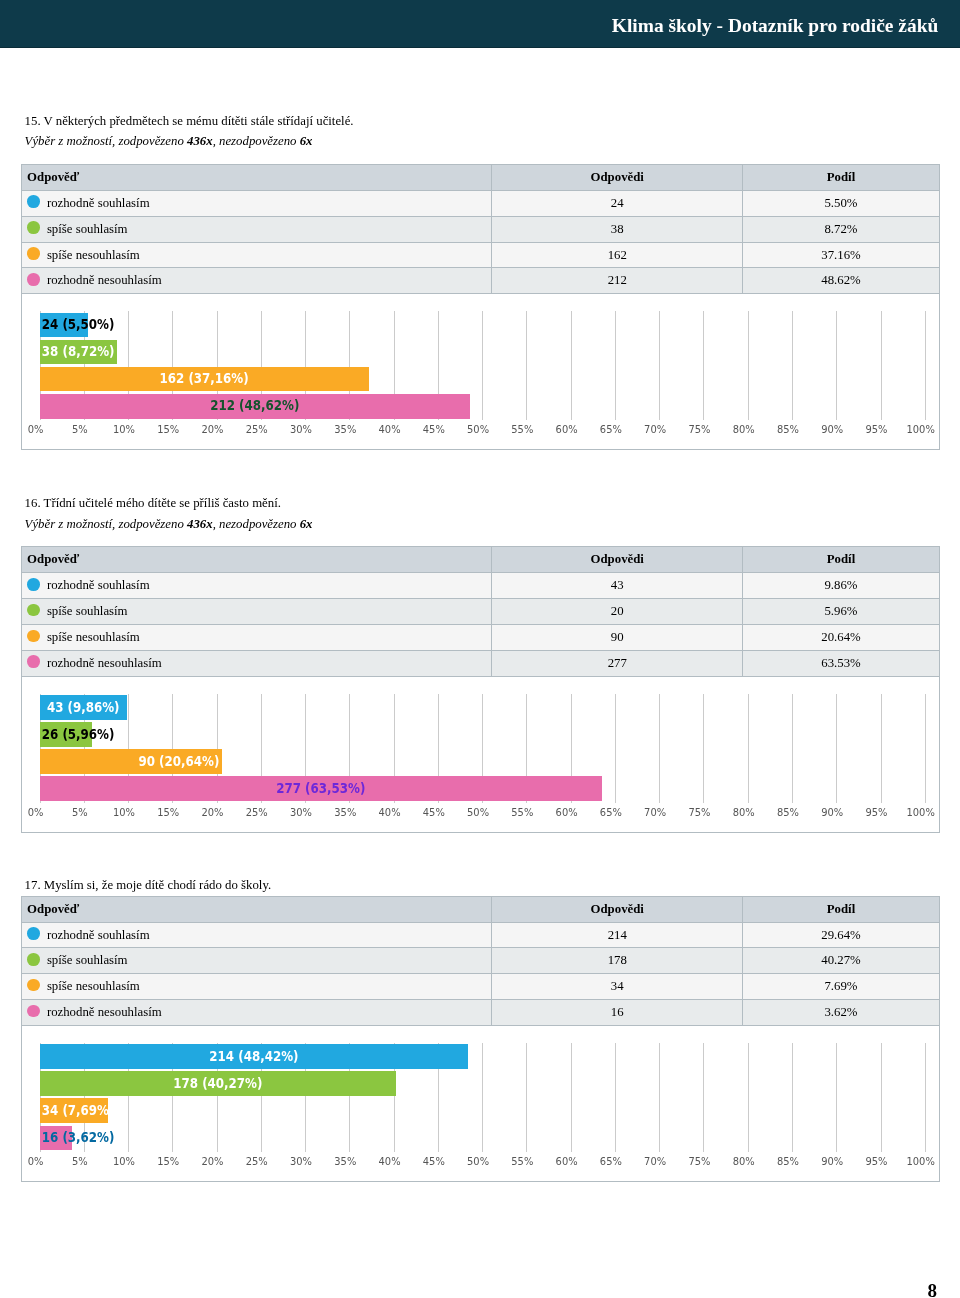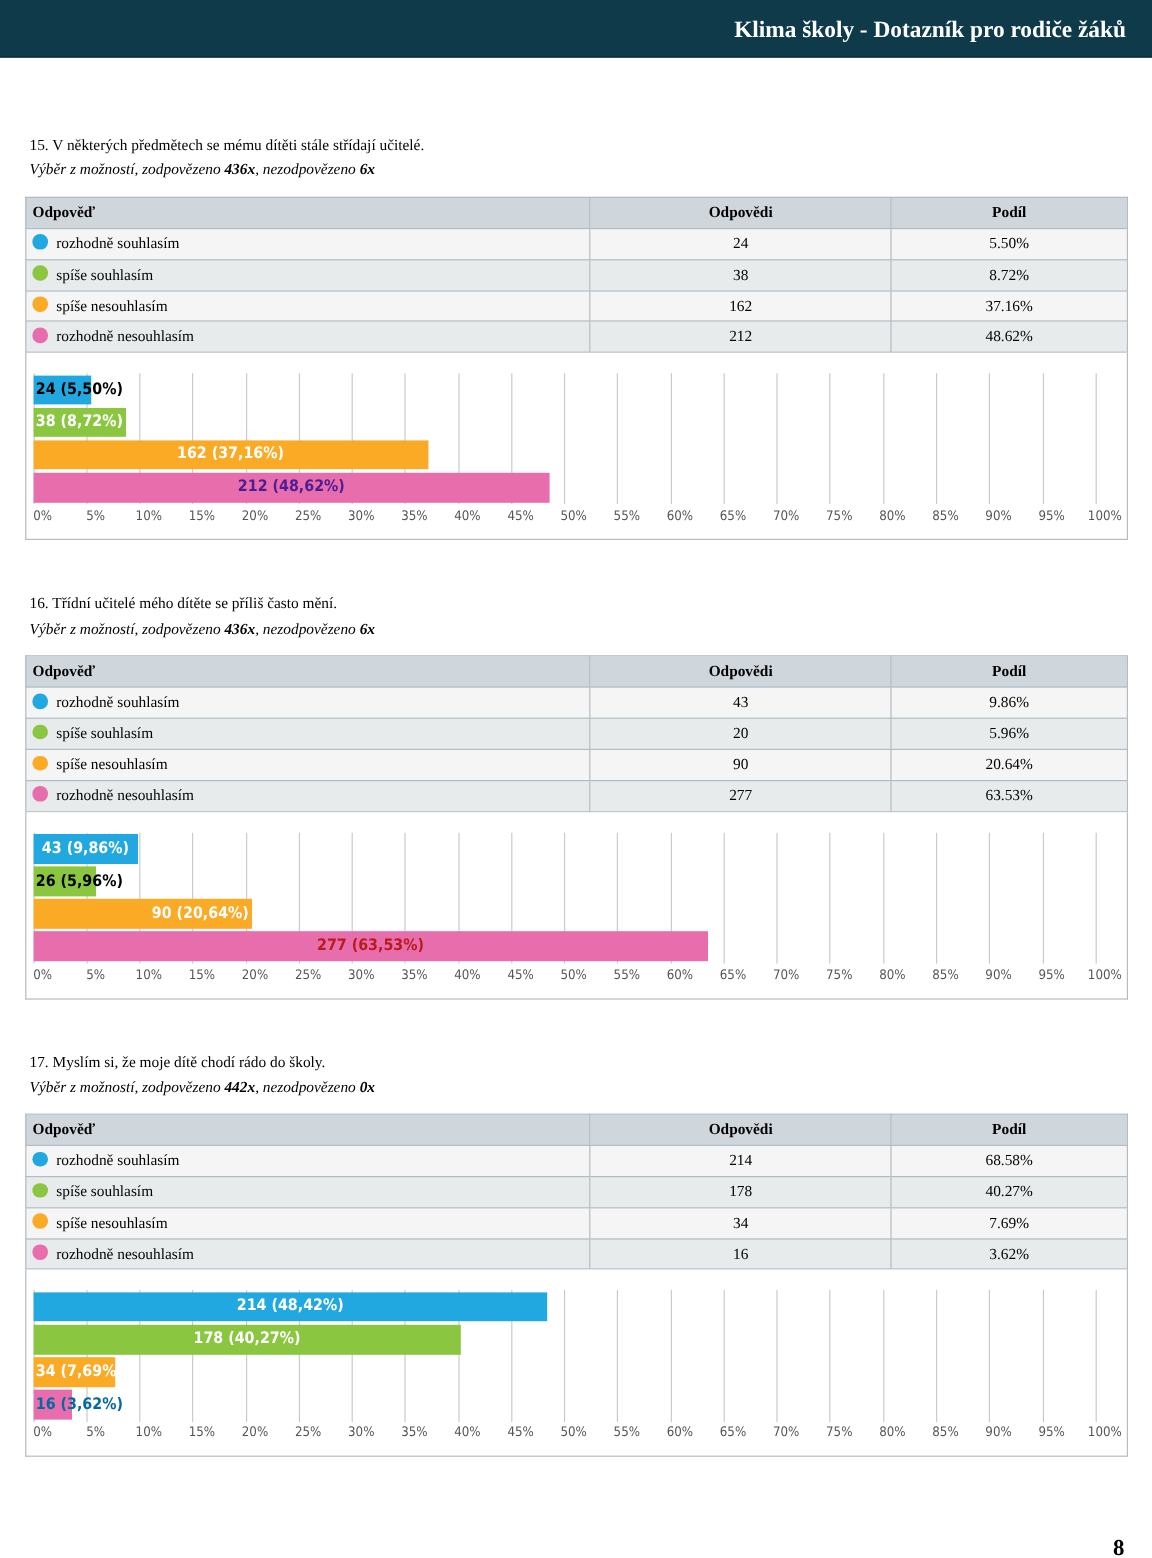--- a/index.html
+++ b/index.html
@@ -15,21 +15,21 @@
   table.t{border-collapse:collapse;width:919px;margin-left:20.6px;table-layout:fixed;}
   table.t th,table.t td{border:1px solid #b2bcc2;font:12.8px "Liberation Serif",serif;padding:0;}
   table.t th{background:#cfd6dc;font-weight:bold;text-align:center;height:24.9px;line-height:24.9px;}
   table.t th.left{text-align:left;padding-left:5.5px;}
   table.t td{height:24.81px;text-align:center;line-height:24.81px;}
   table.t td.ans{padding-left:5.5px;text-align:left;}
   table.t tbody tr:nth-child(odd) td{background:#f5f5f5;}
   table.t tbody tr:nth-child(even) td{background:#e8ebec;}
   .dot{display:inline-block;width:12.6px;height:12.6px;border-radius:50%;vertical-align:-1.2px;margin-right:7.2px;}
   .chart{position:relative;margin-left:20.6px;width:919px;height:156px;background:#fff;border:1px solid #b2bcc2;border-top:none;box-sizing:border-box;}
-  .plot{position:absolute;left:6px;top:0;width:885.2px;height:155px;text-decoration:underline;}
+  .plot{position:absolute;left:18px;top:0;width:885.2px;height:155px;text-decoration:underline;}
   .grid{position:absolute;top:16.9px;width:1px;height:109.4px;background:#cbcbcb;z-index:1;}
   .bar{position:absolute;left:0;height:24.7px;z-index:2;}
   .barlabel{position:absolute;white-space:nowrap;font-family:"DejaVu Sans",sans-serif;font-weight:bold;font-size:13.2px;font-stretch:condensed;color:#fff;line-height:14px;z-index:3;}
   .axis{position:absolute;left:13.9px;top:130px;width:885.2px;height:14px;}
   .tick{position:absolute;top:0;transform:translateX(-50%);font-family:"DejaVu Sans",sans-serif;font-size:11px;font-stretch:condensed;color:#555;white-space:nowrap;line-height:12px;}
   .pagenum{position:absolute;left:927.6px;top:1282px;font:bold 19px "Liberation Serif",serif;line-height:18px;}
 </style>
 </head>
 <body>
 
@@ -100,21 +100,21 @@
           <div class="grid" style="left:90%"></div>
           <div class="grid" style="left:95%"></div>
           <div class="grid" style="left:100%"></div>
           <div class="bar" style="top:18.4px;width:5.5%;background:#21a8e0"></div>
           <span class="barlabel bl" style="top: 24px; color: rgb(0, 0, 0); left: 2.2px;">24 (5,50%)</span>
           <div class="bar" style="top:45.5px;width:8.72%;background:#8bc640"></div>
           <span class="barlabel bl" style="top: 51.1px; color: rgb(255, 255, 255); left: 2.2666px;">38 (8,72%)</span>
           <div class="bar" style="top:72.6px;width:37.16%;background:#faaa25"></div>
           <span class="barlabel bl" style="top: 78.2px; color: rgb(255, 255, 255); left: 119.892px;">162 (37,16%)</span>
           <div class="bar" style="top:99.70000000000002px;width:48.62%;background:#e86dac"></div>
-          <span class="barlabel bl" style="top: 105.3px; color: #4c1d95; left: 170.614px;">212 (48,62%)</span>
+          <span class="barlabel bl" style="top: 105.3px; color: #14532d; left: 170.614px;">212 (48,62%)</span>
         </div>
         <div class="axis">
           <span class="tick" style="left:0%">0%</span>
           <span class="tick" style="left:5%">5%</span>
           <span class="tick" style="left:10%">10%</span>
           <span class="tick" style="left:15%">15%</span>
           <span class="tick" style="left:20%">20%</span>
           <span class="tick" style="left:25%">25%</span>
           <span class="tick" style="left:30%">30%</span>
           <span class="tick" style="left:35%">35%</span>
@@ -196,21 +196,21 @@
           <div class="grid" style="left:90%"></div>
           <div class="grid" style="left:95%"></div>
           <div class="grid" style="left:100%"></div>
           <div class="bar" style="top:18.4px;width:9.86%;background:#21a8e0"></div>
           <span class="barlabel bl" style="top: 24px; color: rgb(255, 255, 255); left: 7.31224px;">43 (9,86%)</span>
           <div class="bar" style="top:45.5px;width:5.96%;background:#8bc640"></div>
           <span class="barlabel bl" style="top: 51.1px; color: rgb(0, 0, 0); left: 2.2px;">26 (5,96%)</span>
           <div class="bar" style="top:72.6px;width:20.64%;background:#faaa25"></div>
           <span class="barlabel bl" style="top: 78.2px; color: rgb(255, 255, 255); left: 50.8995px; margin-left: 48px;">90 (20,64%)</span>
           <div class="bar" style="top:99.70000000000002px;width:63.53%;background:#e86dac"></div>
-          <span class="barlabel bl" style="top: 105.3px; color: #b91c1c; left: 236.606px;">277 (63,53%)</span>
+          <span class="barlabel bl" style="top: 105.3px; color: #6d28d9; left: 236.606px;">277 (63,53%)</span>
         </div>
         <div class="axis">
           <span class="tick" style="left:0%">0%</span>
           <span class="tick" style="left:5%">5%</span>
           <span class="tick" style="left:10%">10%</span>
           <span class="tick" style="left:15%">15%</span>
           <span class="tick" style="left:20%">20%</span>
           <span class="tick" style="left:25%">25%</span>
           <span class="tick" style="left:30%">30%</span>
           <span class="tick" style="left:35%">35%</span>
@@ -225,39 +225,38 @@
           <span class="tick" style="left:80%">80%</span>
           <span class="tick" style="left:85%">85%</span>
           <span class="tick" style="left:90%">90%</span>
           <span class="tick" style="left:95%">95%</span>
           <span class="tick" style="left:100%">100%</span>
         </div>
       </div>
     </div>
     <div class="qblock" style="position: absolute; left: 0px; top: 875.16px; width: 960px;">
       <div class="qtitle"><span>17.</span> <span>Myslím si, že moje dítě chodí rádo do školy.</span></div>
-      <div class="qsub"><span>Výběr z možností, zodpovězeno </span><b>442x</b><span>, nezodpovězeno </span><b>0x</b></div>
       <table class="t">
         <colgroup>
           <col style="width:470px">
           <col style="width:251px">
           <col style="width:196px">
         </colgroup>
         <thead>
           <tr>
             <th class="left">Odpověď</th>
             <th>Odpovědi</th>
             <th>Podíl</th>
           </tr>
         </thead>
         <tbody>
           <tr>
             <td class="ans"><span class="dot" style="background:#21a8e0"></span><span>rozhodně souhlasím</span></td>
             <td class="num">214</td>
-            <td class="num">68.58%</td>
+            <td class="num">29.64%</td>
           </tr>
           <tr>
             <td class="ans"><span class="dot" style="background:#8bc640"></span><span>spíše souhlasím</span></td>
             <td class="num">178</td>
             <td class="num">40.27%</td>
           </tr>
           <tr>
             <td class="ans"><span class="dot" style="background:#faaa25"></span><span>spíše nesouhlasím</span></td>
             <td class="num">34</td>
             <td class="num">7.69%</td>

